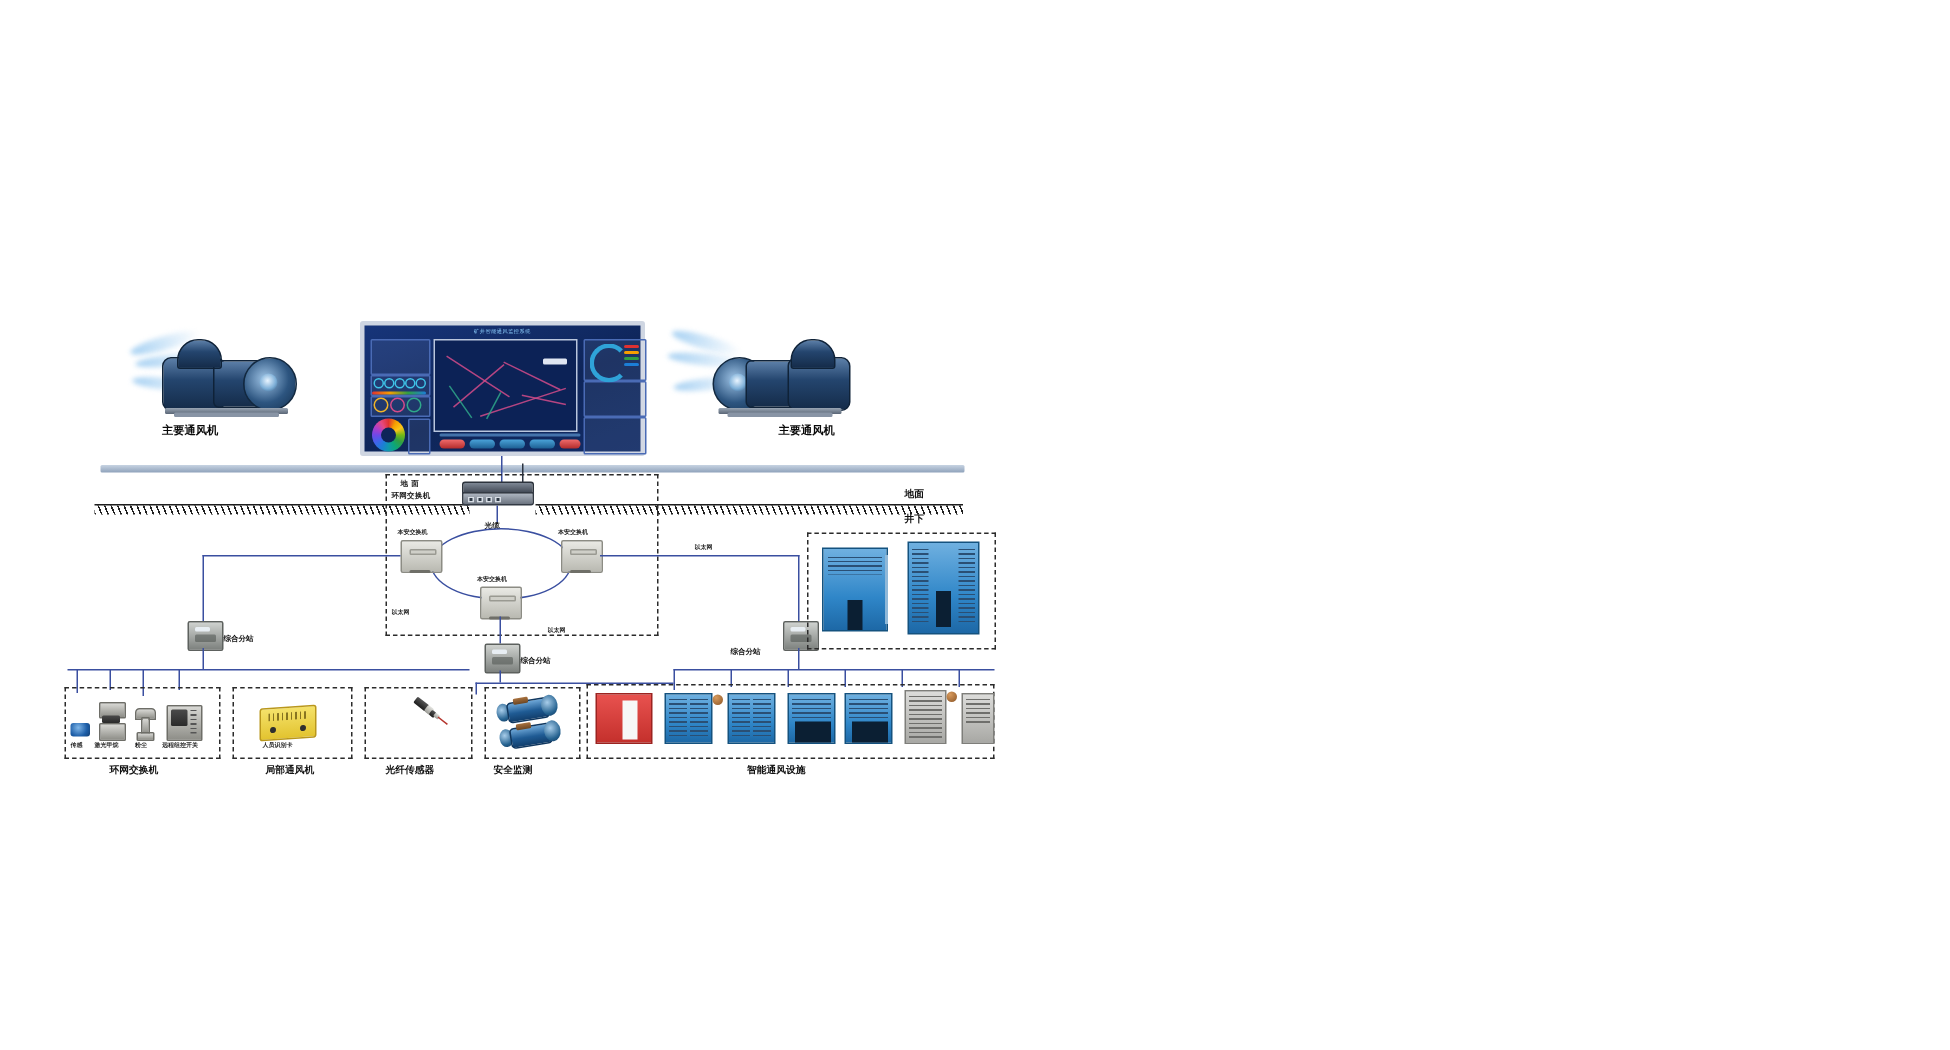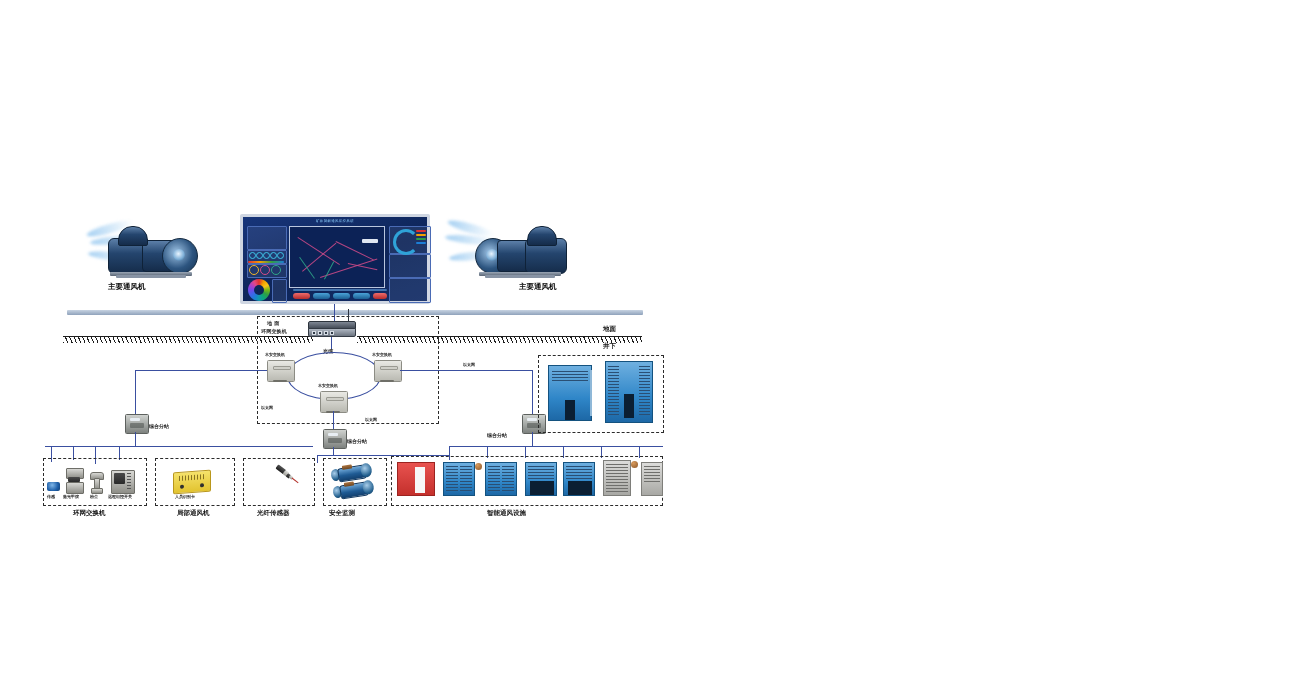--- a/index.html
+++ b/index.html
@@ -348,16 +348,16 @@
 
   <div class="door door-gray" style="left:568px;top:260px;width:28px;height:36px;">
     <div class="slat" style="left:6%;width:88%;top:3px;height:30px;"></div>
   </div>
   <div class="ball" style="left:596px;top:261px;width:7px;height:7px;"></div>
 
   <div class="door door-gray" style="left:606px;top:262px;width:22px;height:34px;">
     <div class="slat" style="left:8%;width:84%;top:3px;height:16px;"></div>
   </div>
 
-  <div class="cap abs" style="left:452px;top:310px;">智能通风设施</div>
+  <div class="cap abs" style="left:463px;top:310px;">智能通风设施</div>
 
  </div>
 </div>
 
 </body></html>

